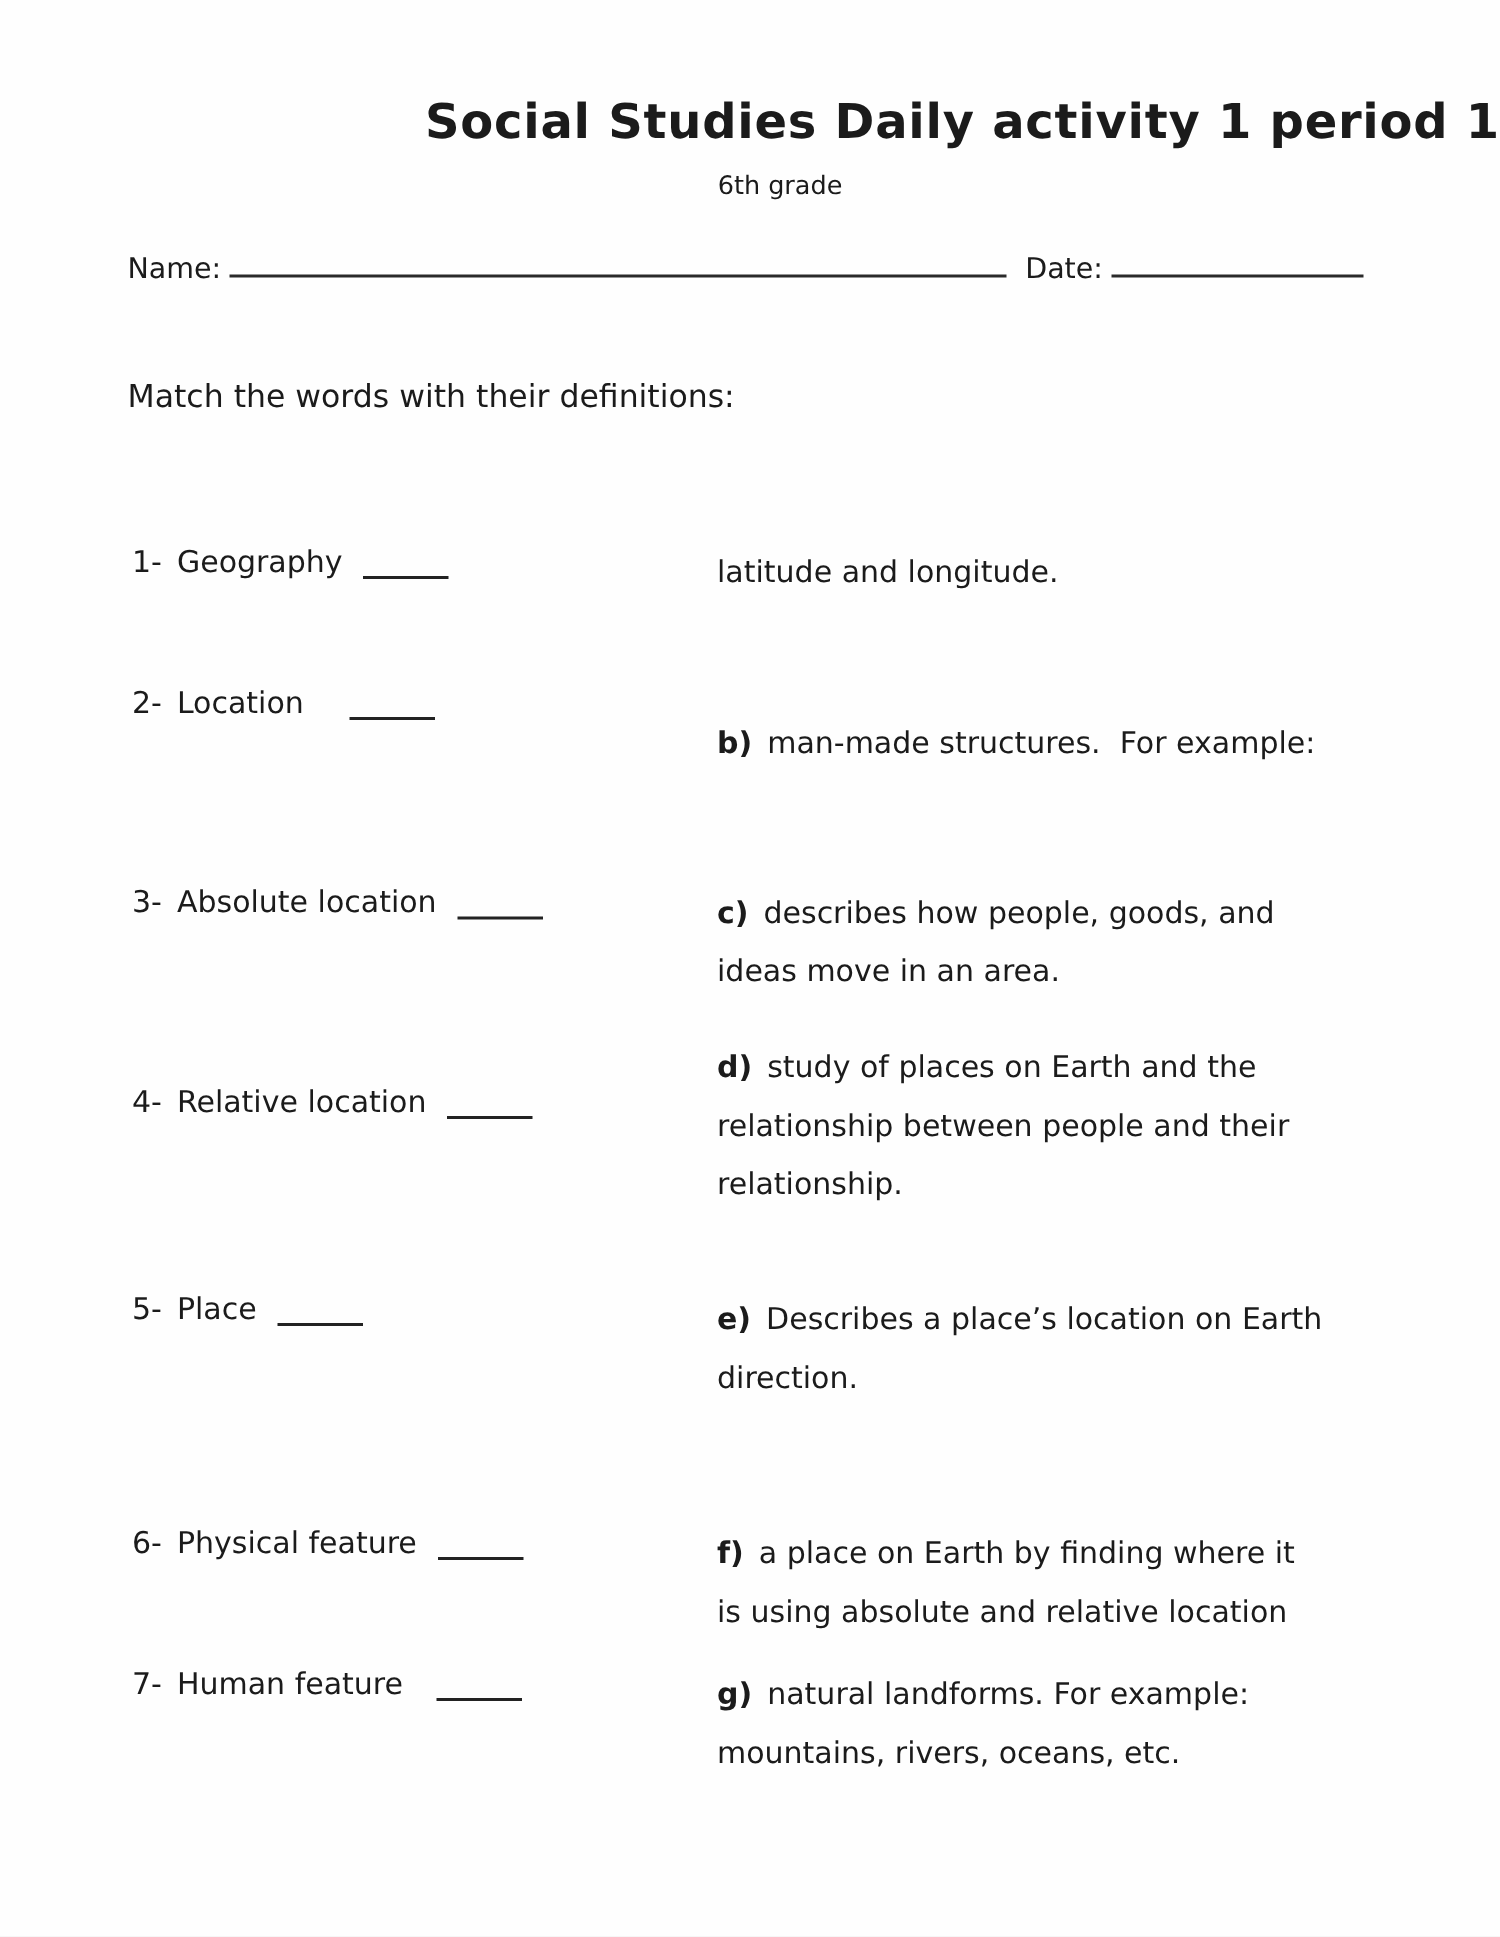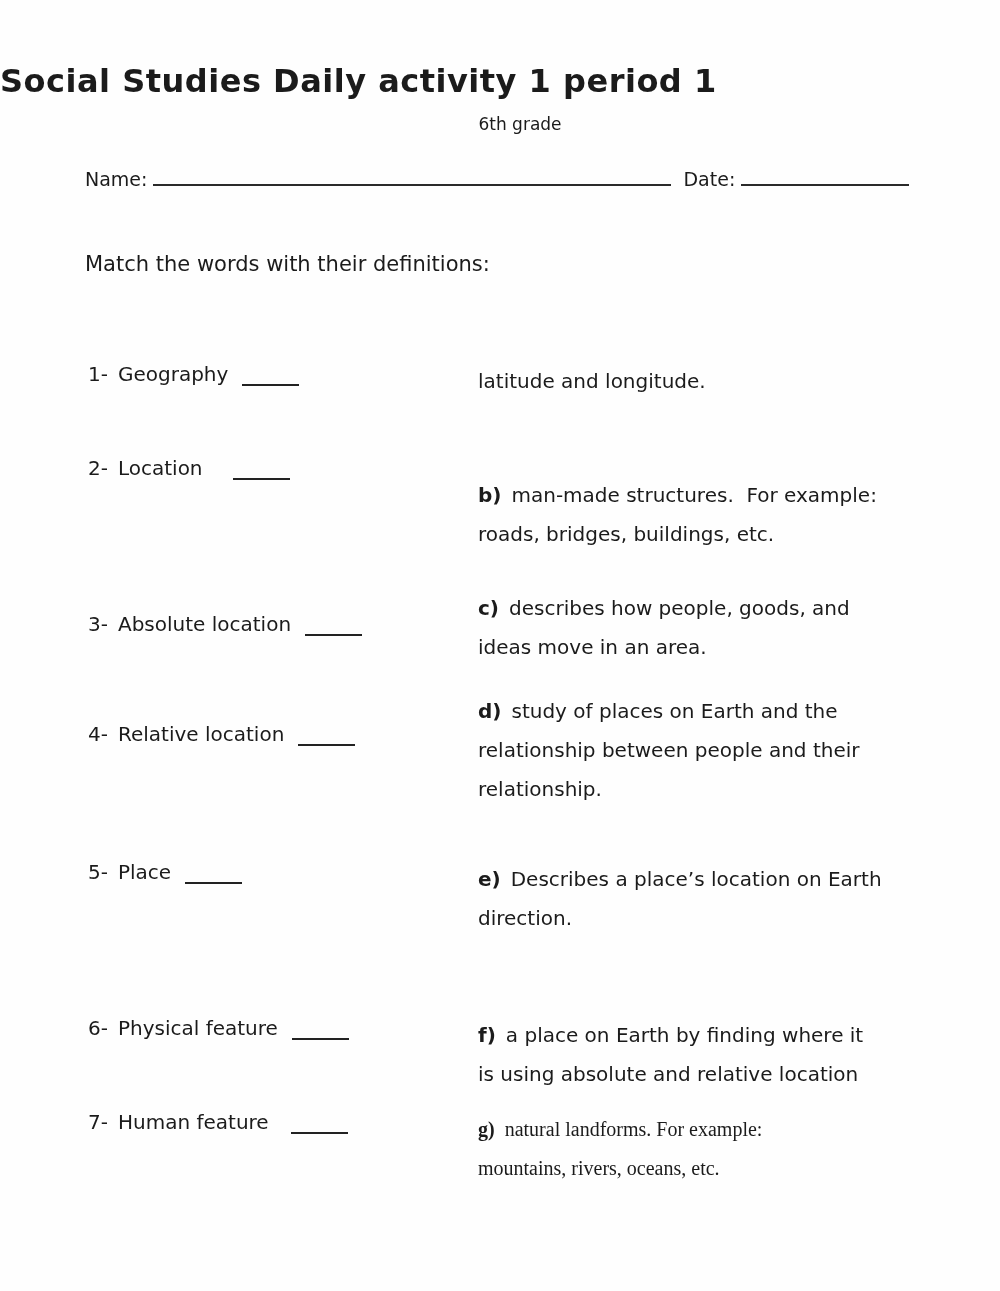--- a/index.html
+++ b/index.html
@@ -9,21 +9,21 @@
     height: 1291px;
     background: #fefefe;
     color: #1b1b1b;
     font-family: "DejaVu Sans", sans-serif;
     overflow: hidden;
     border-bottom: 2px solid #ededed;
   }
   .title {
     position: absolute;
     top: 62px; left: 0; right: 0;
-    text-align: left;
+    text-align: right;
     font-size: 32px;
     font-weight: bold;
     letter-spacing: 0.5px;
   }
   .subtitle {
     position: absolute;
     top: 114px; left: 0; right: 0;
     text-align: center;
     font-size: 17px;
     padding-left: 40px;
@@ -94,58 +94,57 @@
   </div>
 
   <div class="instructions">Match the words with their definitions:</div>
 
   <div class="term" style="top:362px;">
     <span class="num">1-</span><span>Geography</span><span class="blank"></span>
   </div>
   <div class="term" style="top:456px;">
     <span class="num">2-</span><span>Location</span><span class="blank" style="margin-left:30px;"></span>
   </div>
-  <div class="term" style="top:589px;margin-top:23px;">
+  <div class="term" style="top:589px;">
     <span class="num">3-</span><span>Absolute location</span><span class="blank"></span>
   </div>
   <div class="term" style="top:722px;">
     <span class="num">4-</span><span>Relative location</span><span class="blank"></span>
   </div>
   <div class="term" style="top:860px;">
     <span class="num">5-</span><span>Place</span><span class="blank"></span>
   </div>
   <div class="term" style="top:1016px;">
     <span class="num">6-</span><span>Physical feature</span><span class="blank"></span>
   </div>
   <div class="term" style="top:1110px;">
     <span class="num">7-</span><span>Human feature</span><span class="blank" style="margin-left:22px;"></span>
   </div>
 
   <div class="definition" style="top:362px;">
     <div class="def-line">latitude and longitude.</div>
   </div>
   <div class="definition" style="top:476px;">
     <div class="def-line"><span class="def-letter">b)</span><span>man-made structures.  For example:</span></div>
-    <div class="def-line">roads, bridges, buildings, etc.</div>
   </div>
   <div class="definition" style="top:589px;">
     <div class="def-line"><span class="def-letter">c)</span><span>describes how people, goods, and</span></div>
     <div class="def-line">ideas move in an area.</div>
   </div>
   <div class="definition" style="top:692px;">
     <div class="def-line"><span class="def-letter">d)</span><span>study of places on Earth and the</span></div>
     <div class="def-line">relationship between people and their</div>
     <div class="def-line">relationship.</div>
   </div>
   <div class="definition" style="top:860px;">
     <div class="def-line"><span class="def-letter">e)</span><span>Describes a place’s location on Earth</span></div>
     <div class="def-line">direction.</div>
   </div>
   <div class="definition" style="top:1016px;">
     <div class="def-line"><span class="def-letter">f)</span><span>a place on Earth by finding where it</span></div>
     <div class="def-line">is using absolute and relative location</div>
   </div>
-  <div class="definition" style="top:1110px;font-family:Liberation Serif, serif;">
+  <div class="definition" style="top:1110px;">
     <div class="def-line"><span class="def-letter">g)</span><span>natural landforms. For example:</span></div>
     <div class="def-line">mountains, rivers, oceans, etc.</div>
   </div>
 
 </div>
 
 </body></html>

